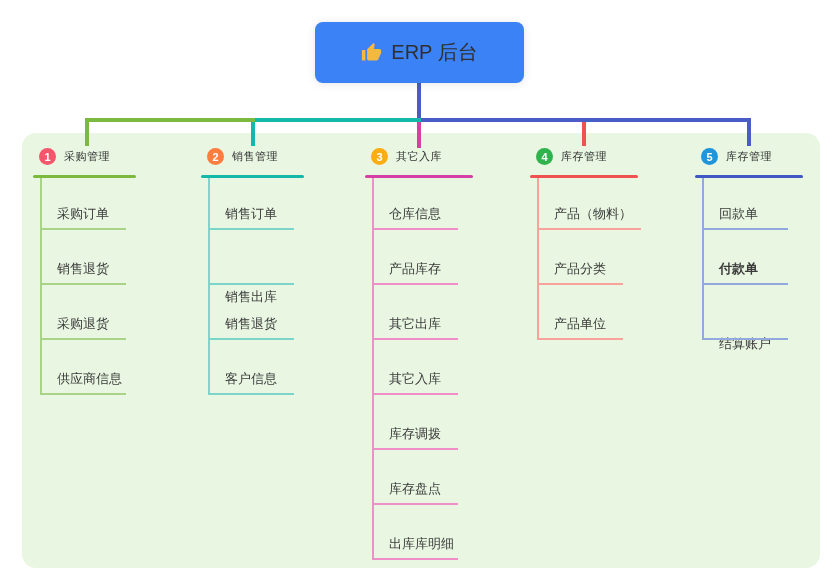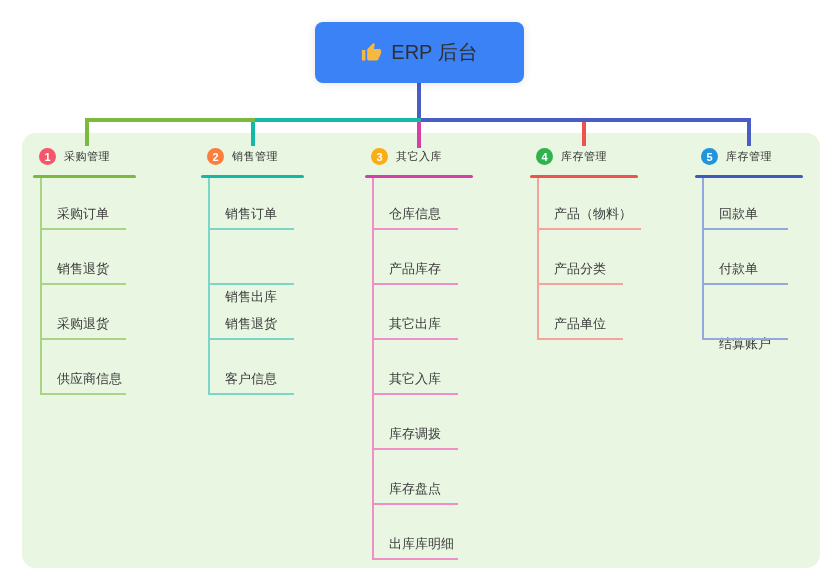--- a/index.html
+++ b/index.html
@@ -153,19 +153,19 @@
 
   <div class="branch b5 w108" style="left:695px;">
     <div class="branch-header">
       <span class="badge">5</span>
       <span class="branch-label">库存管理</span>
     </div>
     <div class="branch-underline"></div>
     <div class="child-vline" style="height:162px;"></div>
     <div class="child-label" style="top:57px;">回款单</div>
     <div class="child-underline" style="top:80px;"></div>
-    <div class="child-label" style="top:112px;">付款单</div>
+    <div class="child-label" style="top:112px;font-weight:bold;">付款单</div>
     <div class="child-underline" style="top:135px;"></div>
     <div class="child-label" style="top:167px;margin-top:20px;">结算账户</div>
     <div class="child-underline" style="top:190px;"></div>
   </div>
 
 </div>
 
 </body></html>

